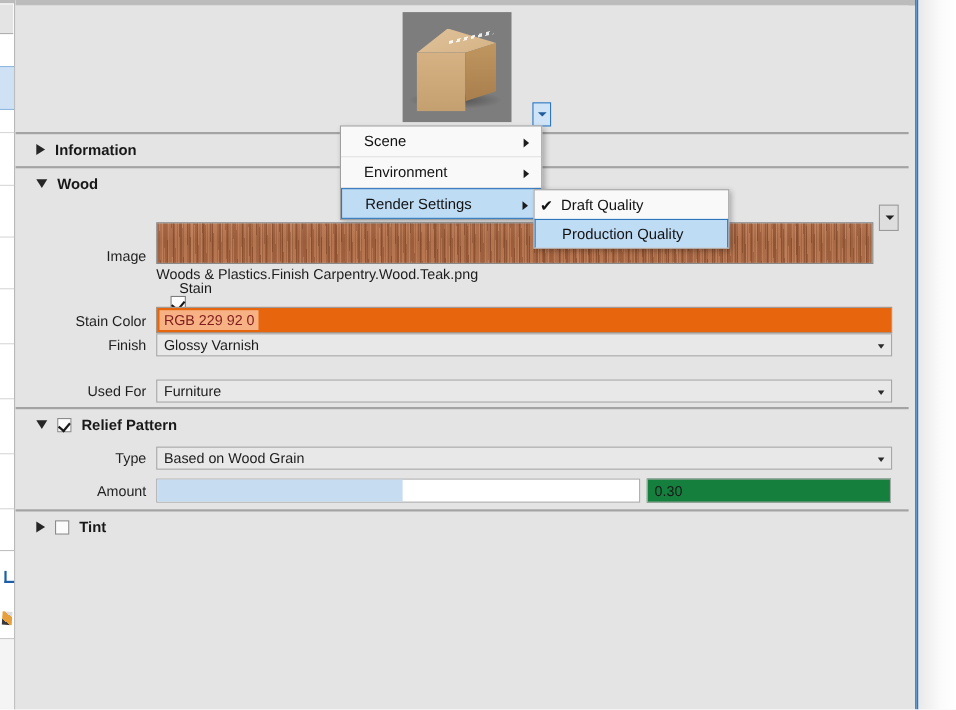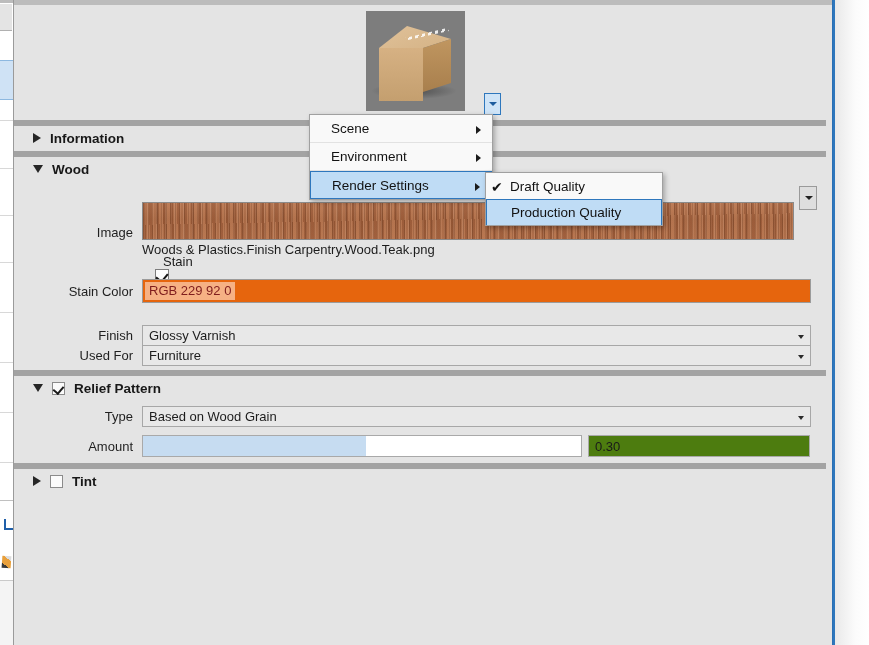--- a/index.html
+++ b/index.html
@@ -140,21 +140,21 @@
     width: 0; height: 0;
     border-left: 4px solid transparent;
     border-right: 4px solid transparent;
     border-top: 4px solid #1d5c9e;
   }
 
   
   .section-head {
     position: absolute; left: 0;
     width: 812px; height: 30px;
-    border-top: 6px solid #a3a3a3;
+    border-top: 2px solid #a3a3a3;
     box-sizing: border-box;
     display: flex; align-items: center;
     background: #e4e4e4;
     cursor: pointer;
   }
   .section-head .twisty {
     width: 0; height: 0; margin-left: 19px; flex: 0 0 auto;
   }
   .twisty.collapsed {
     border-top: 5px solid transparent;
@@ -300,21 +300,21 @@
     box-sizing: border-box;
     cursor: pointer;
   }
   .slider .fill {
     position: absolute; left: 0; top: 0; bottom: 0;
     background: #c6dcf1;
   }
   .numbox {
     position: absolute; top: 0;
     height: 22px;
-    background: #4d7c0f;
+    background: #15803d;
     border: 1px solid #a9a9a9;
     box-sizing: border-box;
     display: flex; align-items: center;
     cursor: text;
   }
   .numbox .nv { padding-left: 6px; font-size: 13px; }
 
   
   .menu {
     position: absolute;
@@ -430,21 +430,21 @@
 
   <div class="row" style="top:276px">
     <div class="row-label">Stain Color</div>
     <div class="field-wrap" style="margin-right:15px">
       <div class="color-swatch">
         <div class="val">RGB 229 92 0</div>
       </div>
     </div>
   </div>
 
-  <div class="row" style="top:320px">
+  <div class="row" style="top:298px">
     <div class="row-label">Finish</div>
     <div class="field-wrap" style="margin-right:15px">
       <div class="combo">
         <div class="ctext">Glossy Varnish</div>
         <div class="carrow"></div>
       </div>
     </div>
   </div>
 
   <div class="row" style="top:340px">

